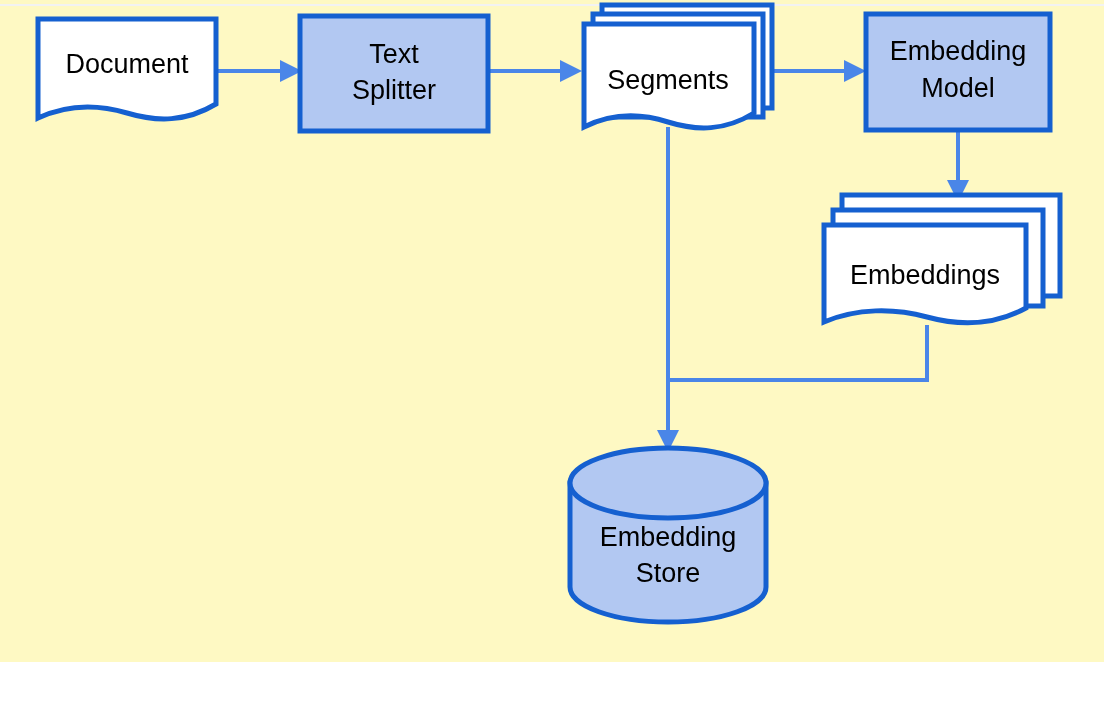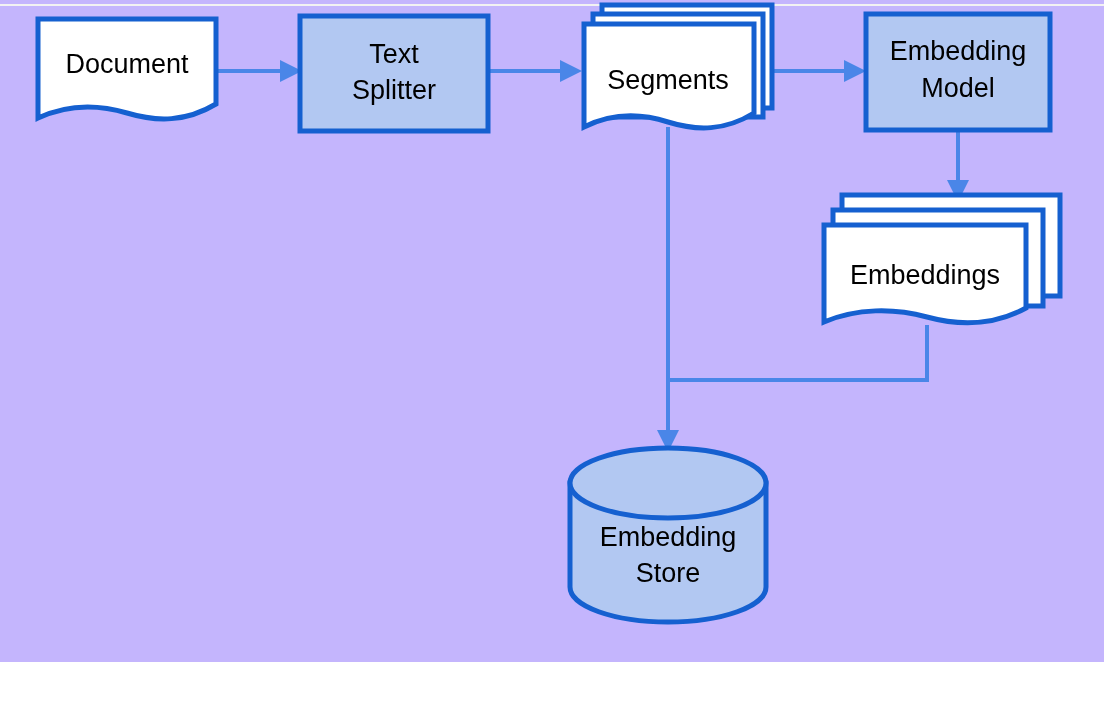--- a/index.html
+++ b/index.html
@@ -11,21 +11,21 @@
   body {
     width: 1104px;
     height: 703px;
     overflow: hidden;
     font-family: "Liberation Sans", sans-serif;
   }
   #diagram-root {
     position: relative;
     width: 1104px;
     height: 662px;
-    background: #c4b5fd;
+    background: #fef9c3;
   }
   svg#flow {
     display: block;
     width: 1104px;
     height: 703px;
   }
   .node-label {
     font-family: "Liberation Sans", sans-serif;
     font-size: 27px;
     fill: #000000;

